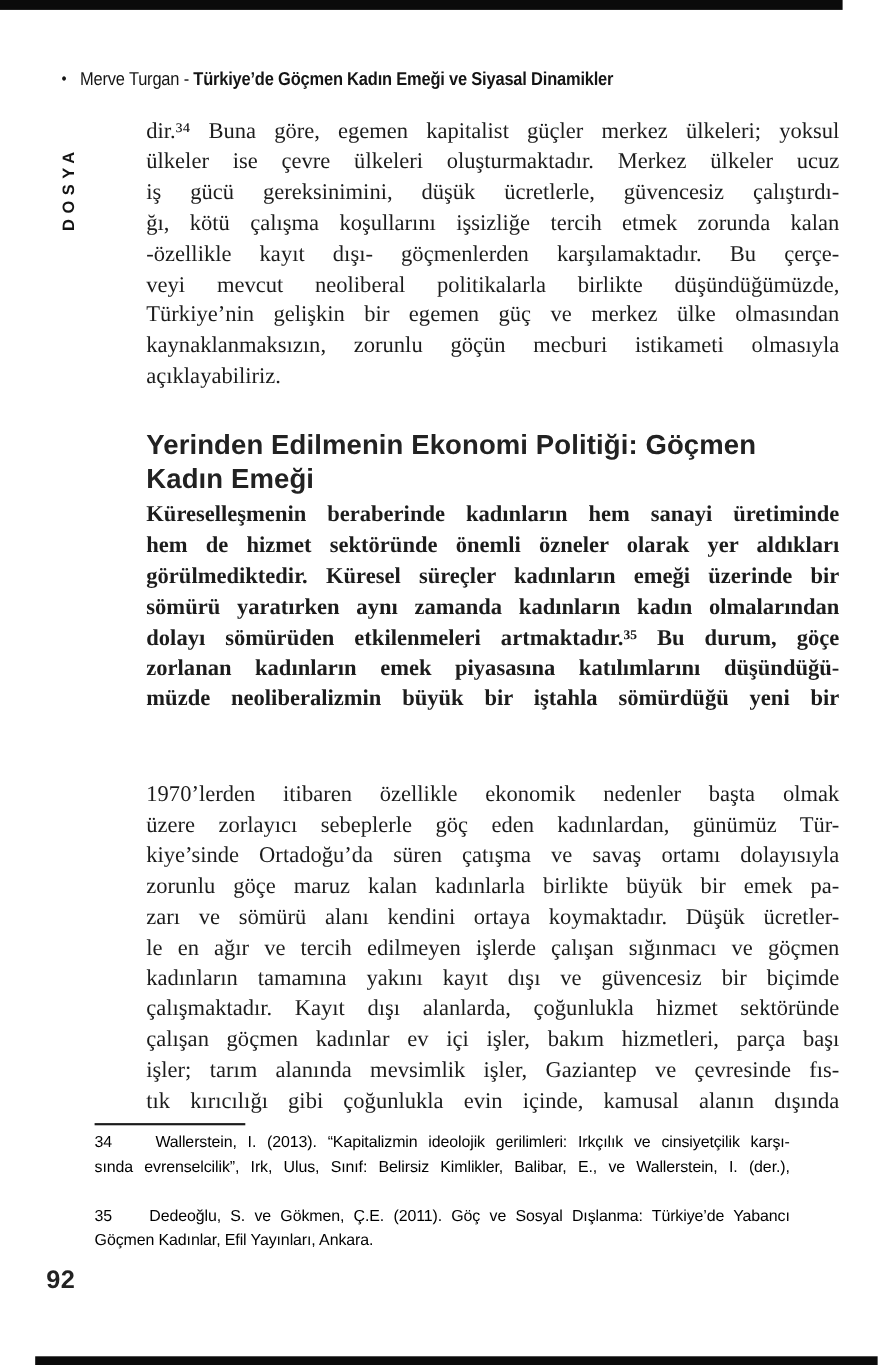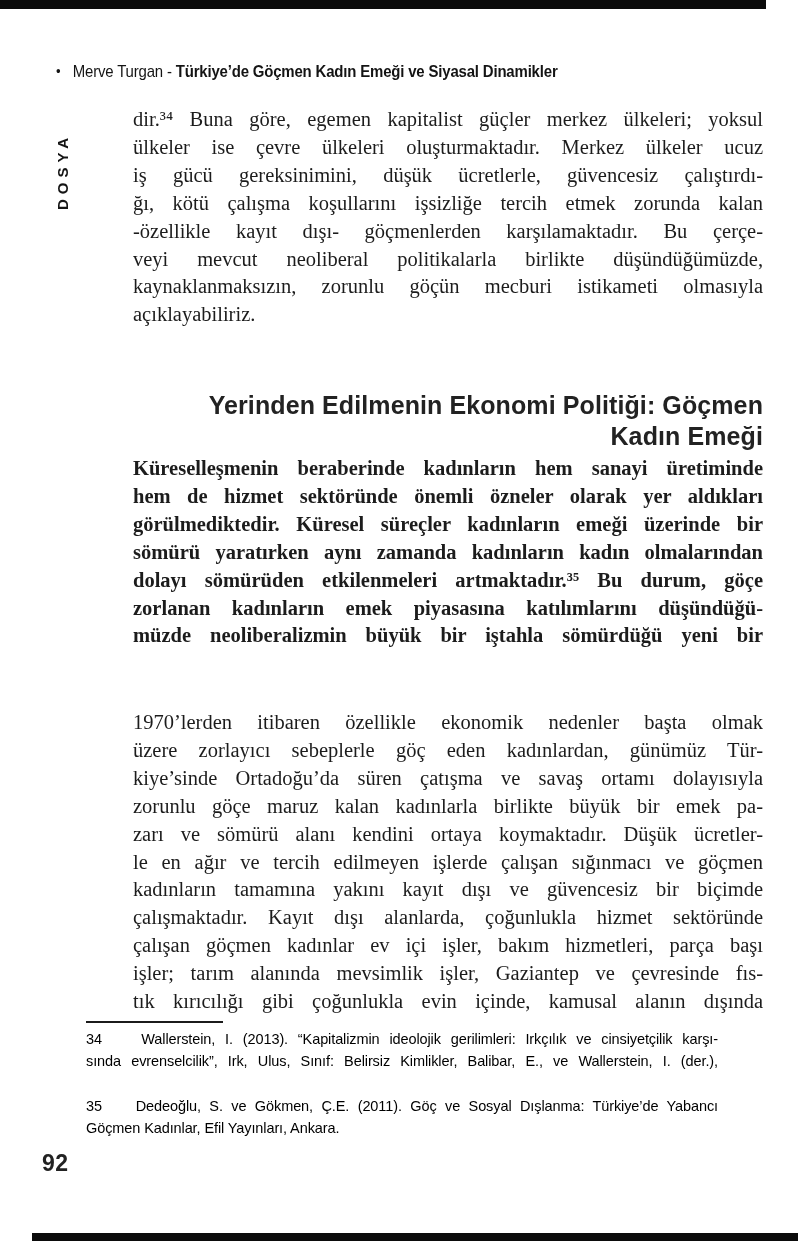--- a/index.html
+++ b/index.html
@@ -36,21 +36,21 @@
   
   .body-col{position:absolute;left:86px;width:630px;margin-left:47px;}
   #para1{top:106px;}
   #heading{top:390px;}
   #para2{top:455px;font-weight:bold;}
   #para3{top:709px;}
 
   .serif-block{font-size:20.5px;line-height:27.9px;color:#1c1c1c;}
   .jl{text-align:justify;text-align-last:justify;}
   .jl-last{text-align:justify;text-align-last:left;}
-  .left-line{text-align:right;}
+  .left-line{text-align:left;}
 
   .section-heading{
     font-family:"Liberation Sans","DejaVu Sans",sans-serif;
     font-weight:600;font-size:25px;line-height:31px;color:#222222;
     letter-spacing:0.1px;
   }
 
   
   #fn-rule{position:absolute;left:86px;top:1021px;width:137px;height:2px;background:#1b1b1b;}
   .footnote{
@@ -78,20 +78,21 @@
 
 <div class="side-label">DOSYA</div>
 
 <div class="body-col serif-block" id="para1">
     <div class="jl">dir.³⁴ Buna göre, egemen kapitalist güçler merkez ülkeleri; yoksul</div>
     <div class="jl">ülkeler ise çevre ülkeleri oluşturmaktadır. Merkez ülkeler ucuz</div>
     <div class="jl">iş gücü gereksinimini, düşük ücretlerle, güvencesiz çalıştırdı-</div>
     <div class="jl">ğı, kötü çalışma koşullarını işsizliğe tercih etmek zorunda kalan</div>
     <div class="jl">-özellikle kayıt dışı- göçmenlerden karşılamaktadır. Bu çerçe-</div>
     <div class="jl">veyi mevcut neoliberal politikalarla birlikte düşündüğümüzde,</div>
+    <div class="jl">Türkiye’nin gelişkin bir egemen güç ve merkez ülke olmasından</div>
     <div class="jl">kaynaklanmaksızın, zorunlu göçün mecburi istikameti olmasıyla</div>
     <div class="jl-last">açıklayabiliriz.</div>
   </div>
 
 <div class="body-col section-heading" id="heading">
     <div class="left-line">Yerinden Edilmenin Ekonomi Politiği: Göçmen</div>
     <div class="left-line">Kadın Emeği</div>
   </div>
 
 <div class="body-col serif-block" id="para2">

